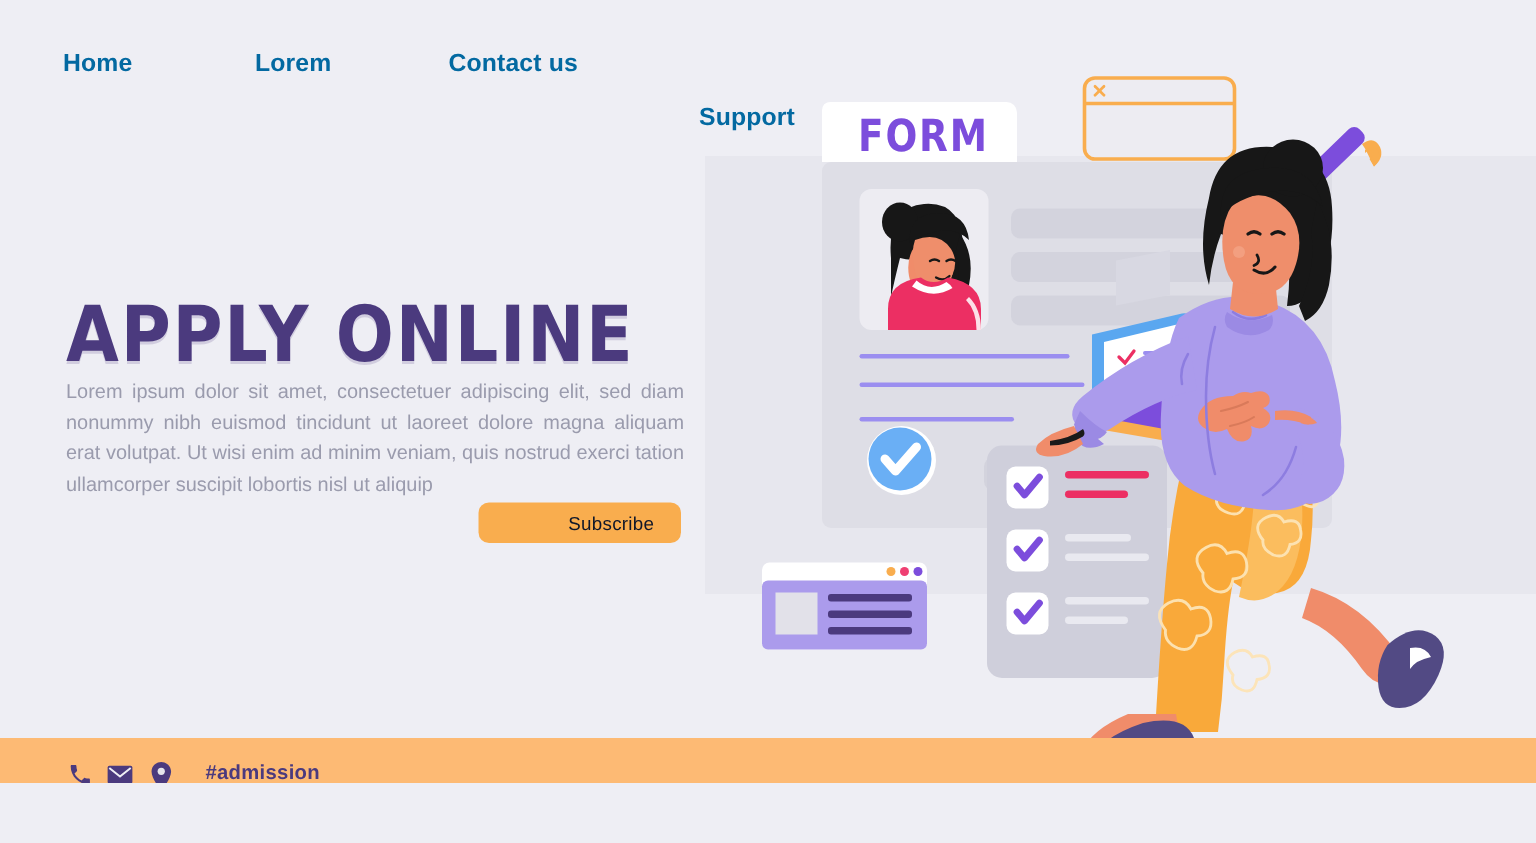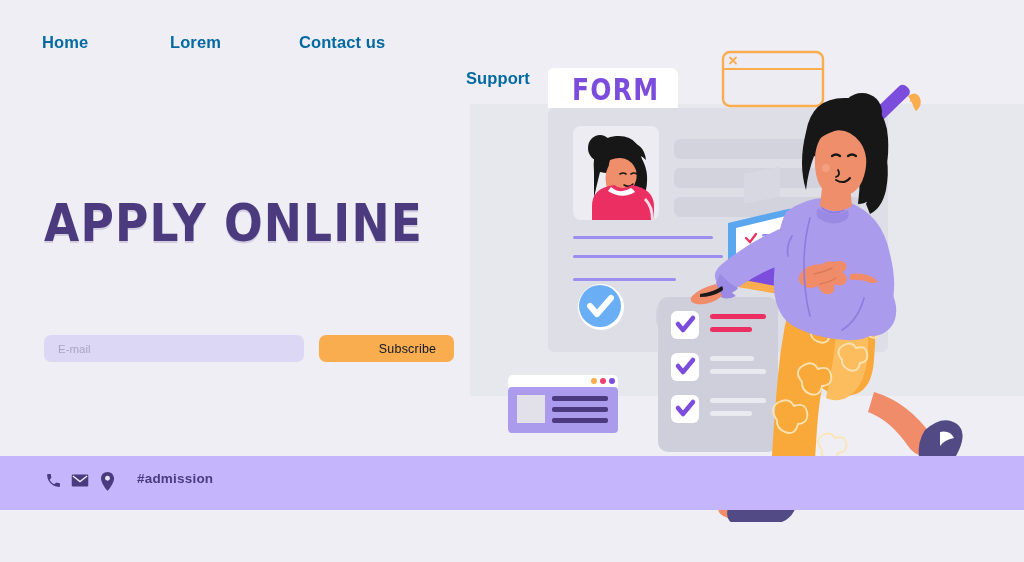--- a/index.html
+++ b/index.html
@@ -47,22 +47,22 @@
   .email-input::placeholder{color:#a9a6c2;}
   .subscribe-btn{
     position:absolute;left:275px;top:0;width:135px;height:27px;
     background:#f9ad4e;border:none;border-radius:7px;
     color:#0f172a;font-size:12.5px;font-family:"Liberation Sans",sans-serif;
     cursor:pointer;letter-spacing:.2px;padding-left:48px;
   }
 
   
   .footer-band{
-    position:absolute;left:0;top:456px;width:1024px;height:54px;
-    background:#c4b5fd;
+    position:absolute;left:0;top:492px;width:1024px;height:54px;
+    background:#fdba74;
   }
   .f-icon{position:absolute;top:16px;color:#4b3a7e;}
   .f-phone{left:45px;}
   .f-mail{left:71px;}
   .f-pin{left:100px;}
   .f-hash{
     position:absolute;left:137px;top:15px;
     color:#4b3a7e;font-size:13.5px;font-weight:700;letter-spacing:.2px;
   }
 
@@ -79,23 +79,23 @@
 <div class="stage">
 
   <nav class="nav">
     <div class="nav-item nav-0">Home</div>
     <div class="nav-item nav-1">Lorem</div>
     <div class="nav-item nav-2">Contact us</div>
     <div class="nav-item nav-3">Support</div>
   </nav>
 
   <h1 class="hero-title">APPLY ONLINE</h1>
+  <p class="hero-para">Lorem ipsum dolor sit amet, consectetuer adipiscing elit, sed diam nonummy nibh euismod tincidunt ut laoreet dolore magna aliquam erat volutpat. Ut wisi enim ad minim veniam, quis nostrud exerci tation ullamcorper suscipit lobortis nisl ut aliquip</p>
 
   <div class="sub-row">
-    <input class="email-input" type="text" placeholder="E-mail" style="">
     <button class="subscribe-btn">Subscribe</button>
   </div>
 
   <div class="illus">
     <svg width="554" height="520" viewBox="0 0 554 520" xmlns="http://www.w3.org/2000/svg">
       <defs>
         <clipPath id="clipLaptopScr">
             <rect x="268" y="208" width="72" height="48" rx="2"></rect>
           </clipPath>
       </defs>

